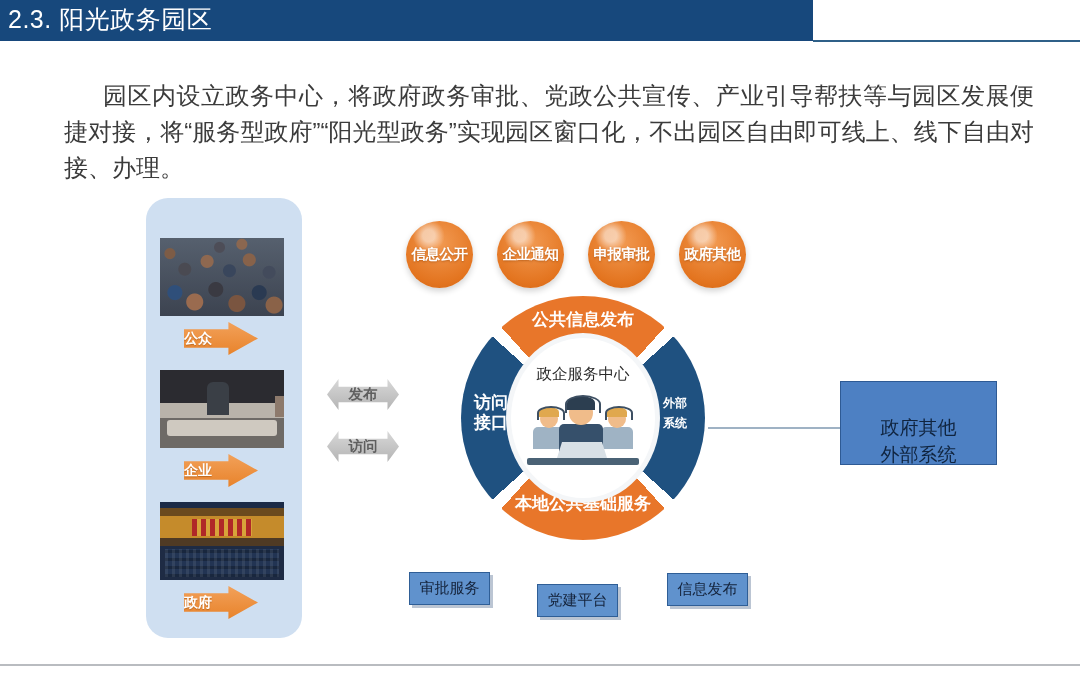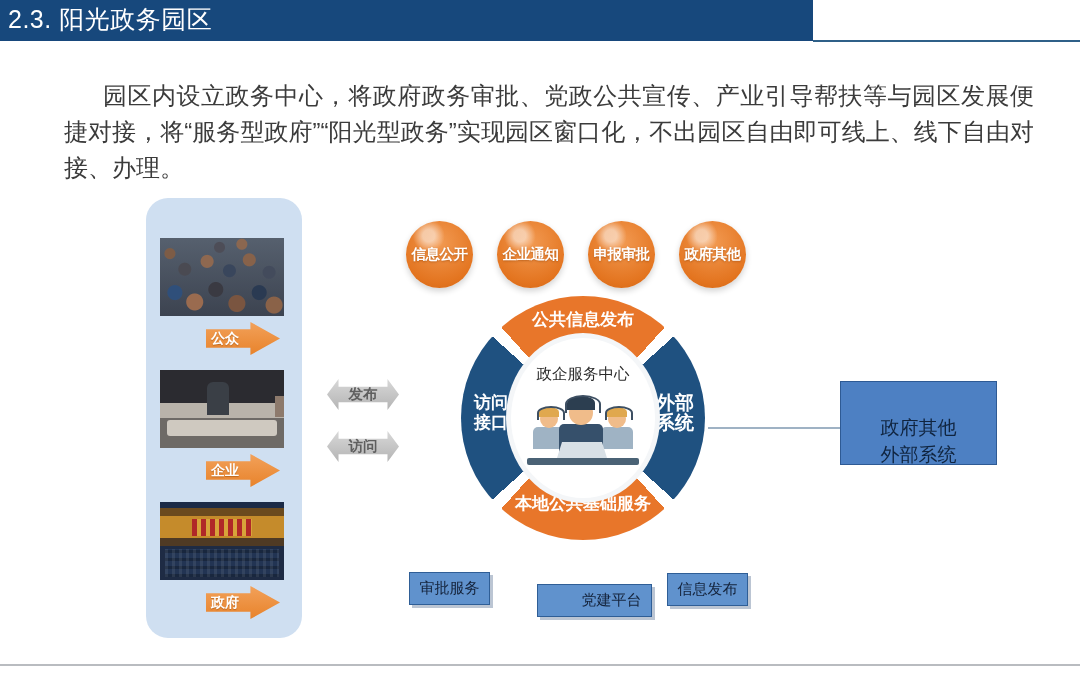--- a/index.html
+++ b/index.html
@@ -133,28 +133,27 @@
     position:absolute; left:4%; top:60%;
     width:92%; height:36%;
     background: repeating-linear-gradient(90deg, rgba(255,255,255,.08) 0 3px, transparent 3px 7px),
                 repeating-linear-gradient(0deg, rgba(0,0,0,.25) 0 3px, transparent 3px 8px),
                 #223453;
   }
 
   
   .orange-arrow {
     position: absolute;
-    left: 60px;
+    left: 38px;
     width: 74px; height: 33px;
     background: linear-gradient(#f2a15a, #e8832b);
     clip-path: polygon(0 22%, 60% 22%, 60% 0, 100% 50%, 60% 100%, 60% 78%, 0 78%);
     display: flex;
     align-items: center;
     justify-content: flex-start;
-    padding-left: 5px;
     box-sizing: border-box;
   }
   .orange-arrow span {
     font-size: 14px;
     color: #ffffff;
     font-weight: 700;
     text-shadow: 0 1px 1px rgba(140,70,10,.5);
     white-space: nowrap;
   }
   #arrow-public { top: 124px; }
@@ -246,21 +245,21 @@
     position: absolute;
     color: #ffffff;
     font-weight: 700;
     text-align: center;
     line-height: 20px;
     white-space: pre-line;
   }
   #label-top    { left: 0; top: 14px; width: 244px; font-size: 17px; }
   #label-bottom { left: 0; top: 198px; width: 244px; font-size: 17px; }
   #label-left   { left: 2px; top: 97px; width: 56px; font-size: 17px; }
-  #label-right  { left: 186px; top: 97px; width: 56px; font-size: 19px; }
+  #label-right  { left: 186px; top: 97px; width: 56px; font-size: 12px; }
 
   #center-title {
     position: absolute;
     left: 0; top: 68px;
     width: 244px;
     text-align: center;
     font-size: 15.5px;
     color: #2b2b2b;
     font-weight: 400;
   }
@@ -359,21 +358,21 @@
     display: flex;
     align-items: center;
     justify-content: center;
   }
   .svc-box span {
     font-size: 15px;
     color: #14233b;
     white-space: nowrap;
   }
   #svc-0 { left: 409px; top: 572px; width: 79px; height: 31px; }
-  #svc-1 { left: 537px; top: 584px; width: 79px; height: 31px; padding-left: 34px; }
+  #svc-1 { left: 537px; top: 584px; width: 79px; height: 31px; }
   #svc-2 { left: 659px; top: 573px; width: 79px; height: 31px; margin-left: 8px; }
 
   
   #footer-rule {
     position: absolute;
     left: 0; top: 664px;
     width: 1080px; height: 2px;
     background: #b9bcc0;
   }
 </style>

